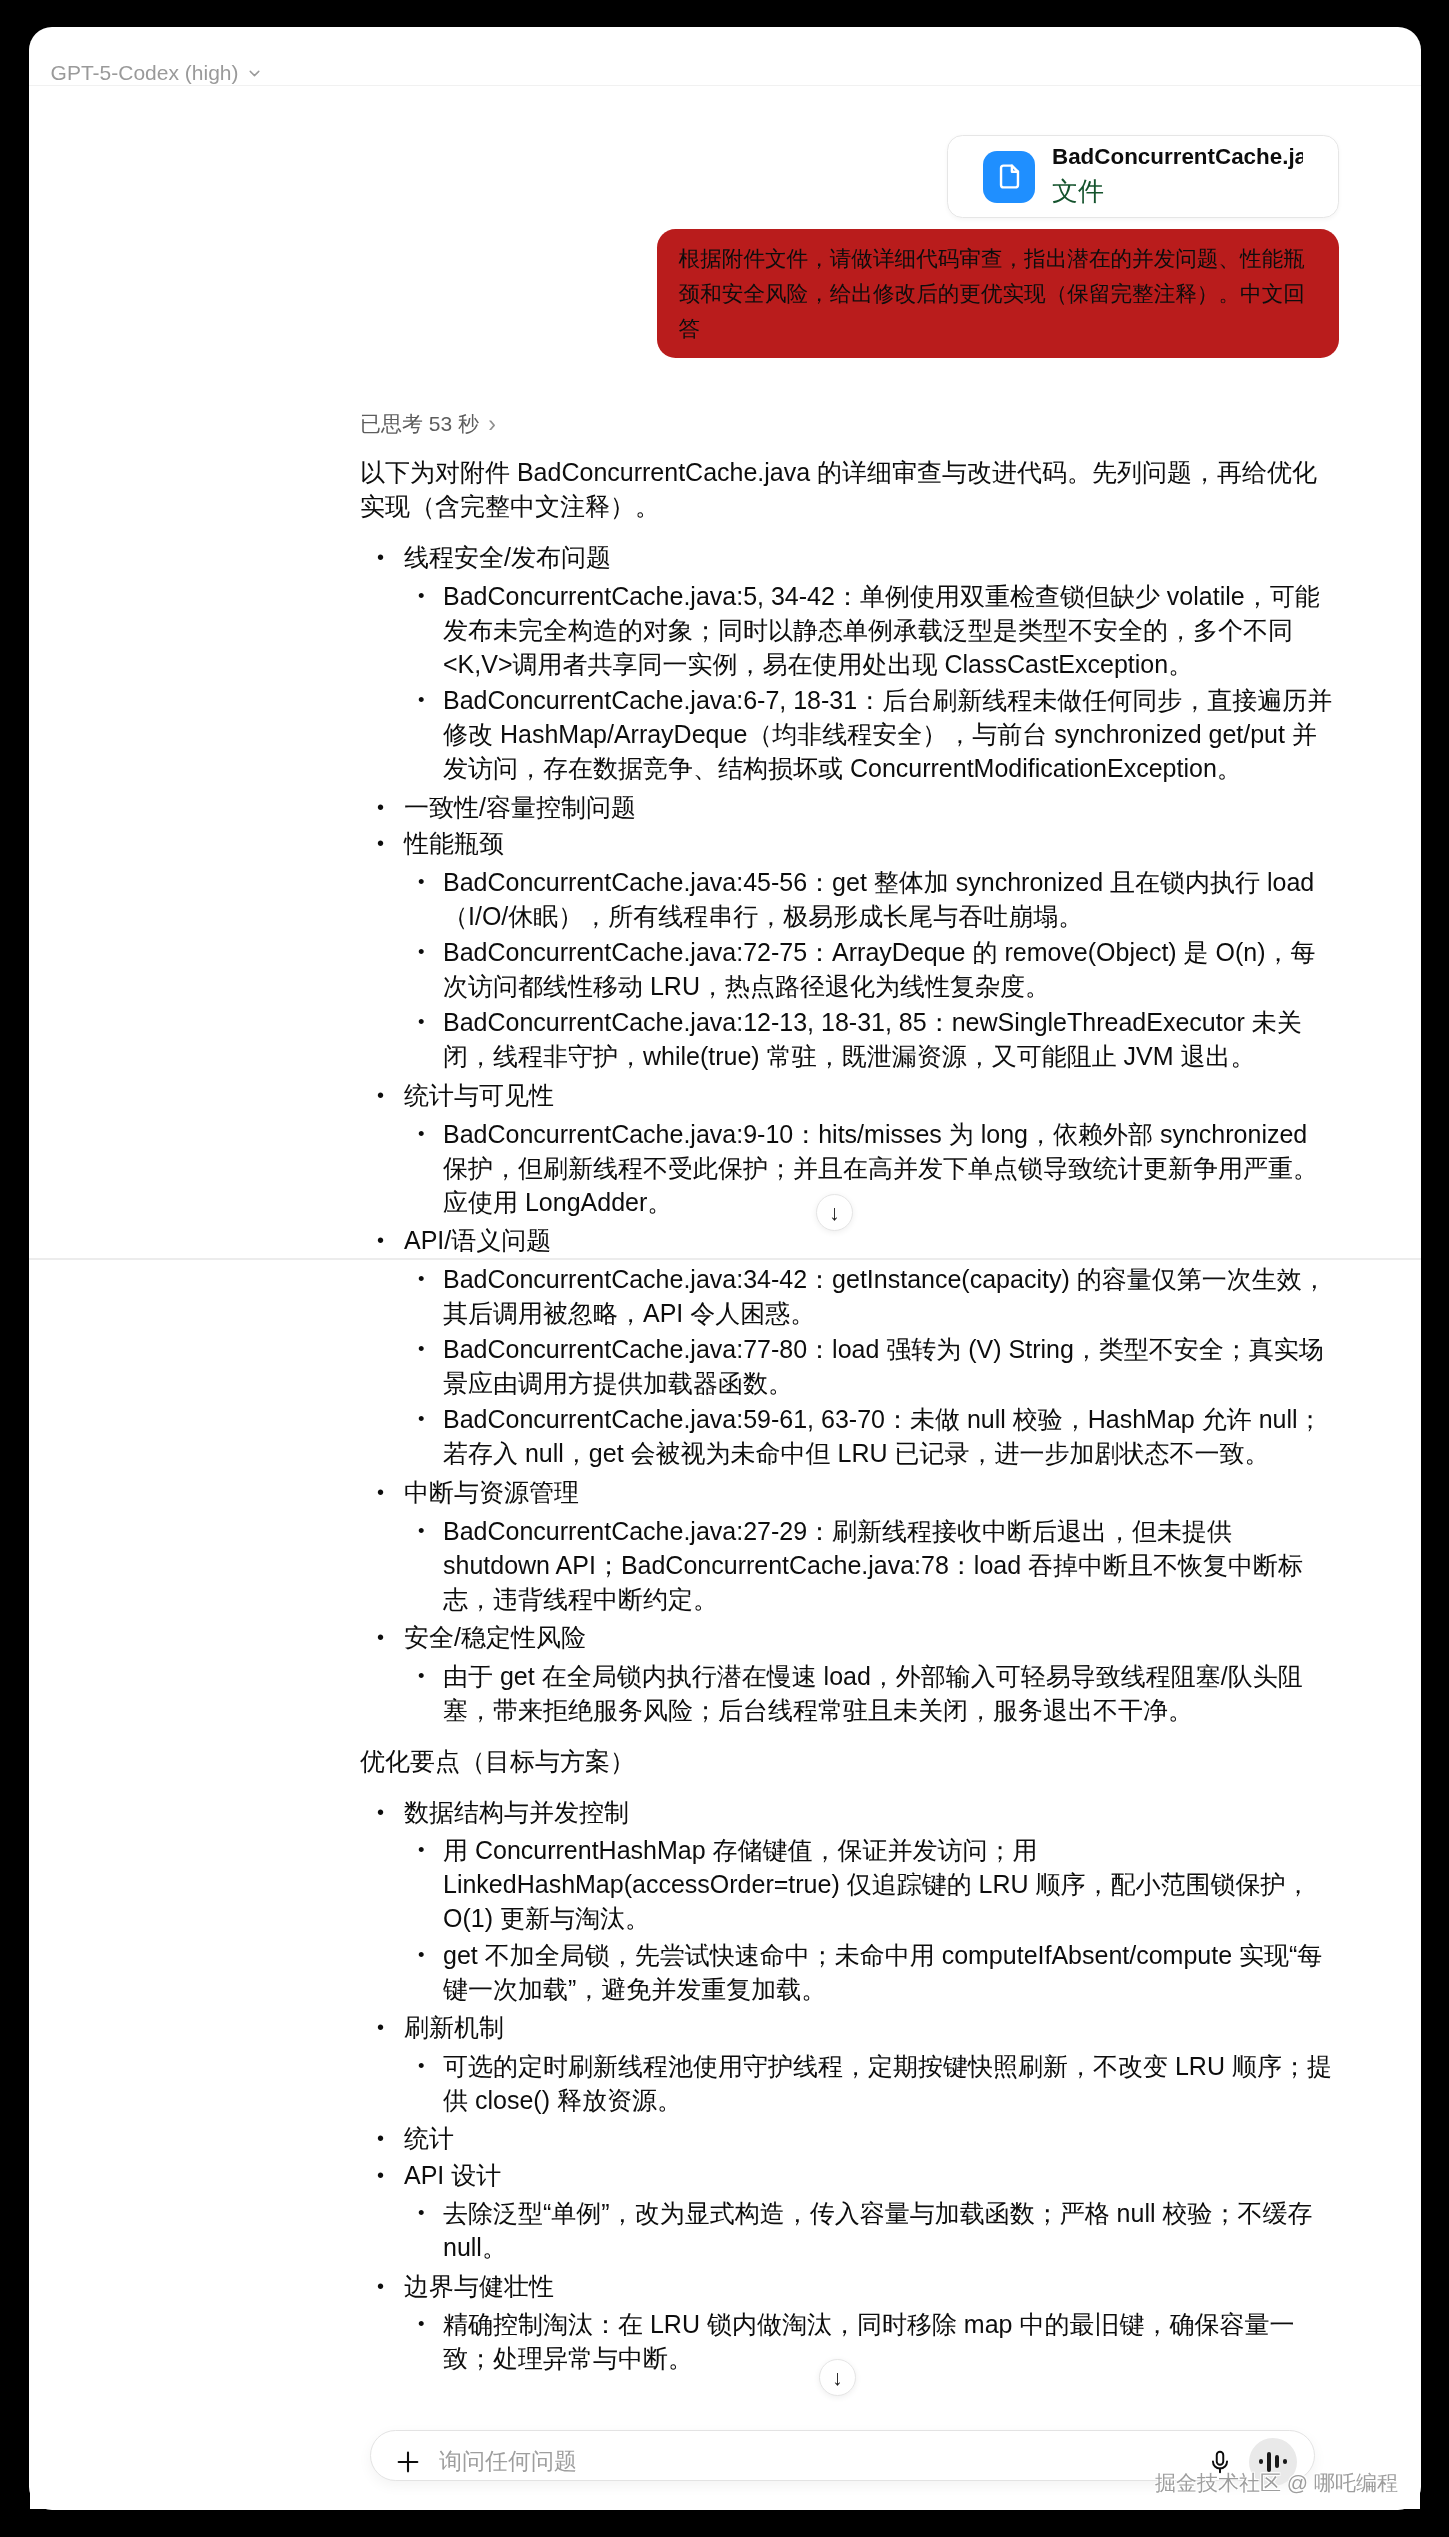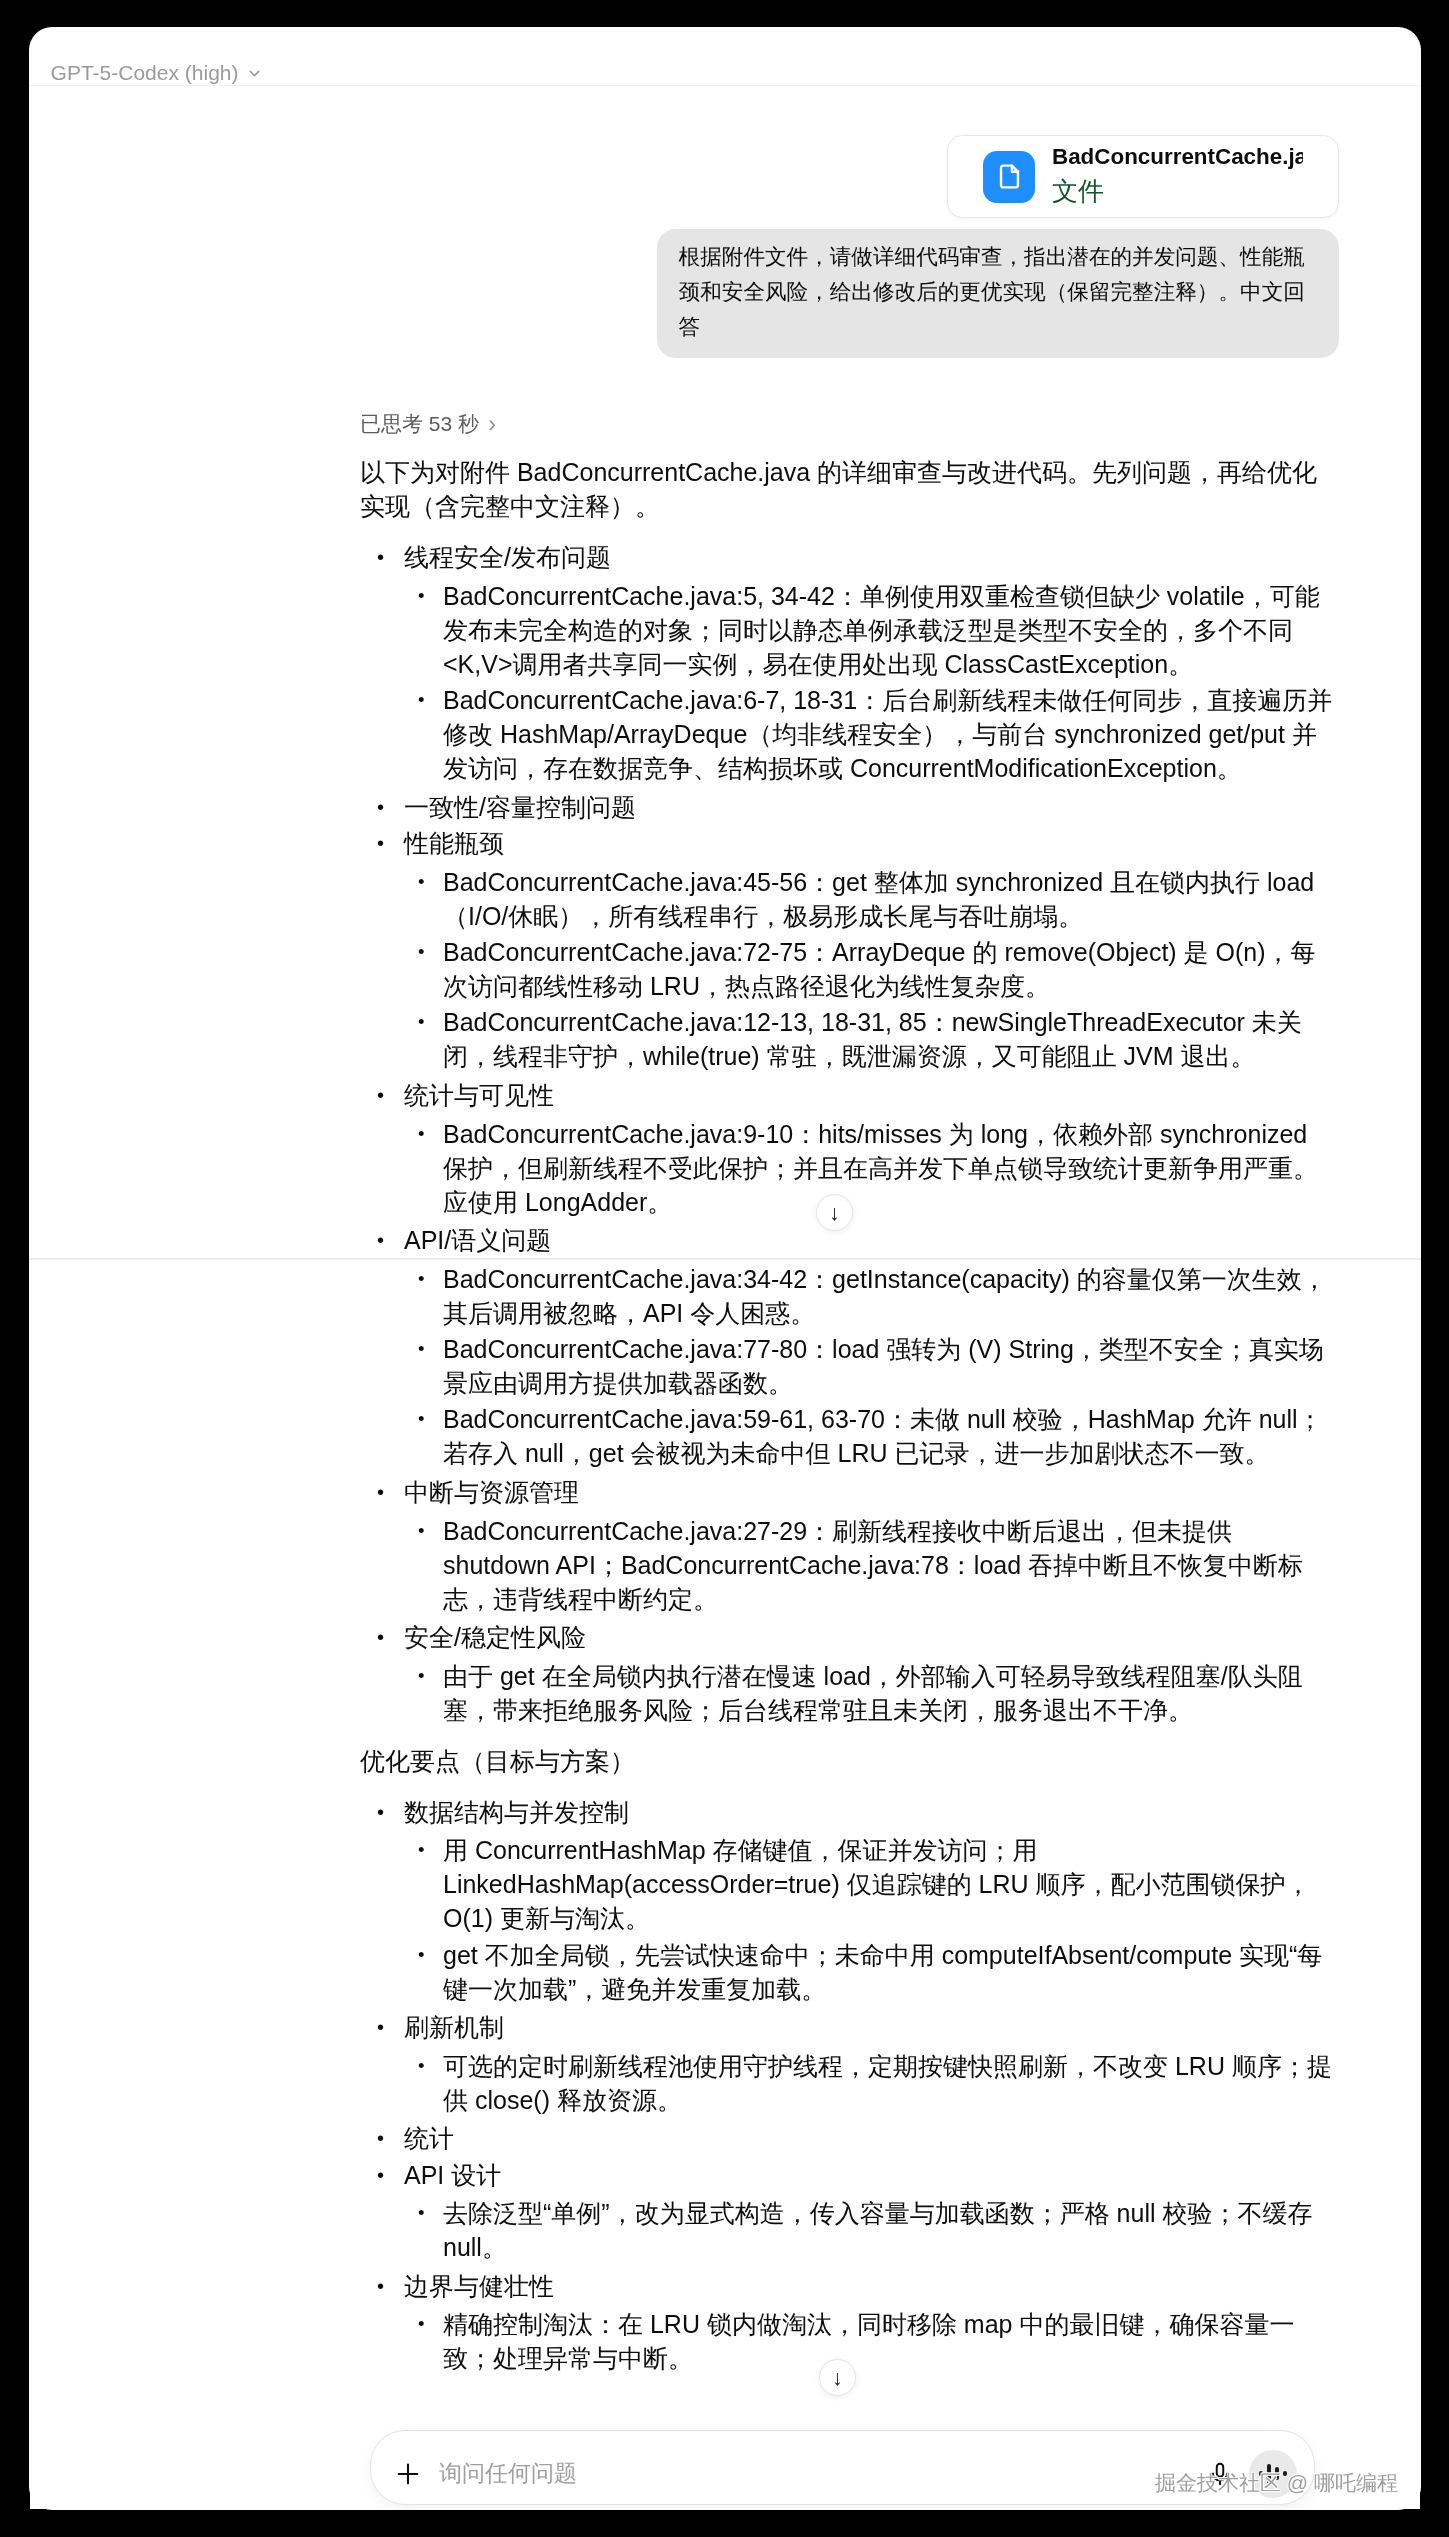--- a/index.html
+++ b/index.html
@@ -20,22 +20,22 @@
   .file-card { width:392px; height:83px; background:#fff; border:1.5px solid #e6e6e6;
     border-radius:15.4px; display:flex; align-items:center; gap:17px; padding:0 35px;
     box-shadow:0 1.5px 4.6px rgba(0,0,0,.04); cursor:pointer; }
   .file-tile { width:52px; height:52px; border-radius:14px; background:#1f8fff;
     display:flex; align-items:center; justify-content:center; flex:0 0 auto; }
   .file-meta { display:flex; flex-direction:column; gap:3.1px; overflow:hidden; }
   .file-name { font-size:22.4px; font-weight:bold; color:#0d0d0d; white-space:nowrap; }
   .file-kind { font-size:26px; color:#14532d; }
 
   .bubble-row { display:flex; justify-content:flex-end; margin-top:10.8px; }
-  .user-bubble { max-width:682px; background:#e5e5e5; border-radius:18.5px;
-    padding:12.3px 21.6px; font-size:21.6px; line-height:35px;font-family:Liberation Mono, monospace; }
+  .user-bubble { max-width:682px; background:#b91c1c; border-radius:18.5px;
+    padding:12.3px 21.6px; font-size:21.6px; line-height:35px; }
 
   .thought { margin-top:52px; display:flex; align-items:center; gap:9.3px;
     color:#5d5d5d; font-size:21px; }
   .thought .chev { font-size:23px; color:#8f8f8f; }
 
   .md { font-size:25px; line-height:34px; }
   .md p { margin:17px 0; }
   .md ul { list-style:none; margin:4.6px 0; }
   .md li { position:relative; margin:2.3px 0; }
   ul.l1 > li { padding-left:44px; }
@@ -48,21 +48,21 @@
 
   .scroll-down { position:absolute; width:37px; height:37px; border-radius:50%;
     background:#fff; border:0.8px solid #e5e5e5; box-shadow:0 1.5px 6.2px rgba(0,0,0,.07);
     display:flex; align-items:center; justify-content:center; z-index:4; cursor:pointer;
     font-size:21.6px; color:#1a1a1a; }
   #sd1 { left:816px; top:1194px; }
   #sd2 { left:819px; top:2359px; }
 
   .composer-backdrop { position:absolute; left:30px; top:2429px; width:1390px;
     height:80px; background:#fff; z-index:5; }
-  .composer { position:absolute; left:370px; top:2430px; width:945px; height:75px;
+  .composer { position:absolute; left:370px; top:2430px; width:945px; height:51px;
     background:#fff; border:1.5px solid #e3e3e3; border-radius:35px;
     box-shadow:0 4.6px 14px rgba(0,0,0,.05); z-index:6; display:flex; align-items:center;
     padding:12px 17px 0 20px; }
   .composer .plus { width:34px; height:34px; display:flex; align-items:center;
     justify-content:center; cursor:pointer; }
   .composer .ph { flex:1; margin-left:14px; font-size:23px; color:#9e9e9e; cursor:text; }
   .composer .mic { width:37px; height:37px; display:flex; align-items:center;
     justify-content:center; cursor:pointer; }
   .voice-btn { width:48px; height:48px; border-radius:50%; background:#e9e9e9;
     margin-left:10.8px; display:flex; align-items:center; justify-content:center;

